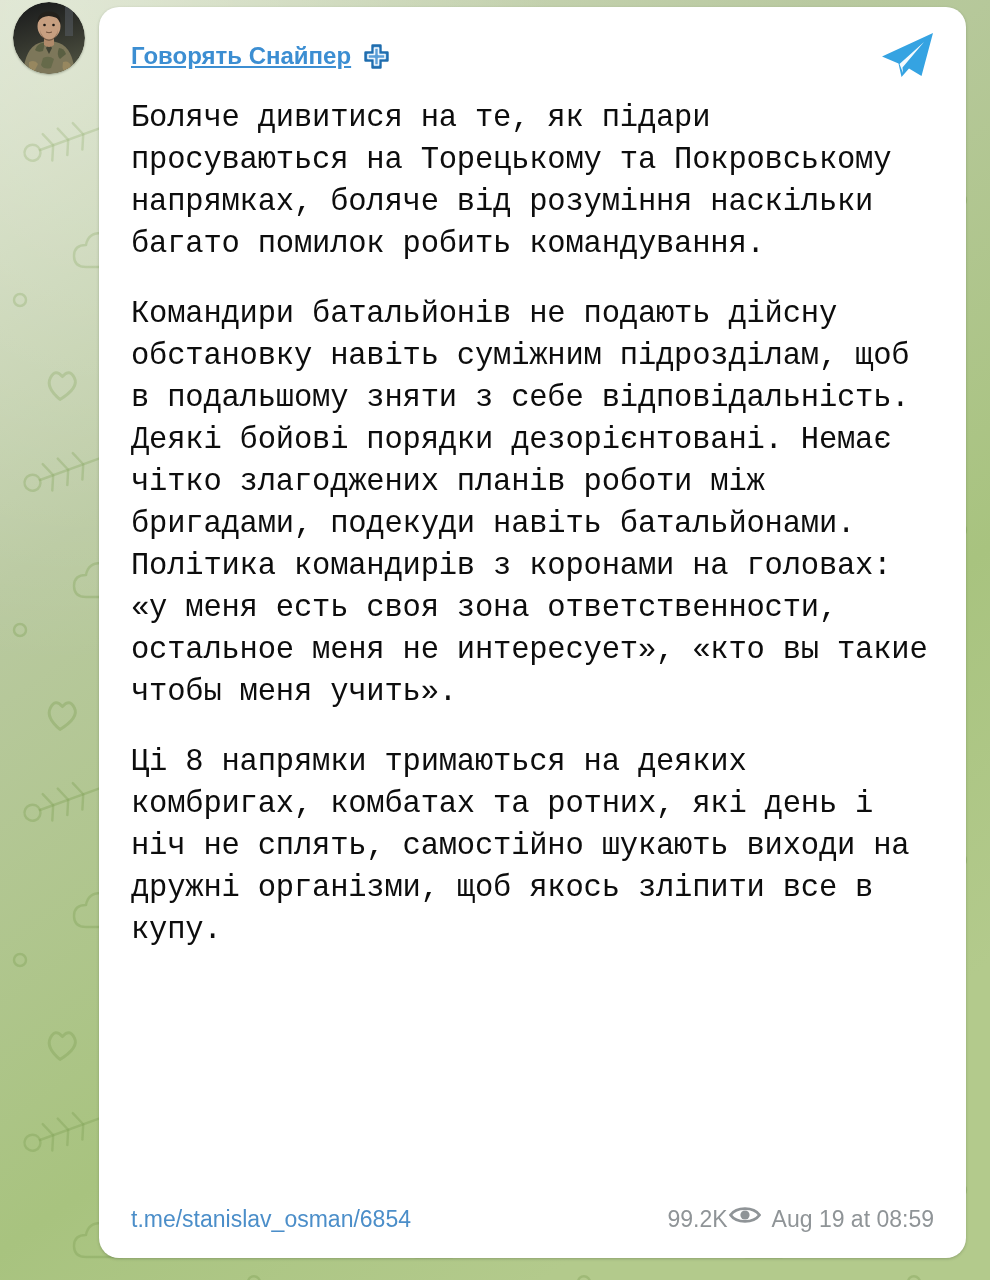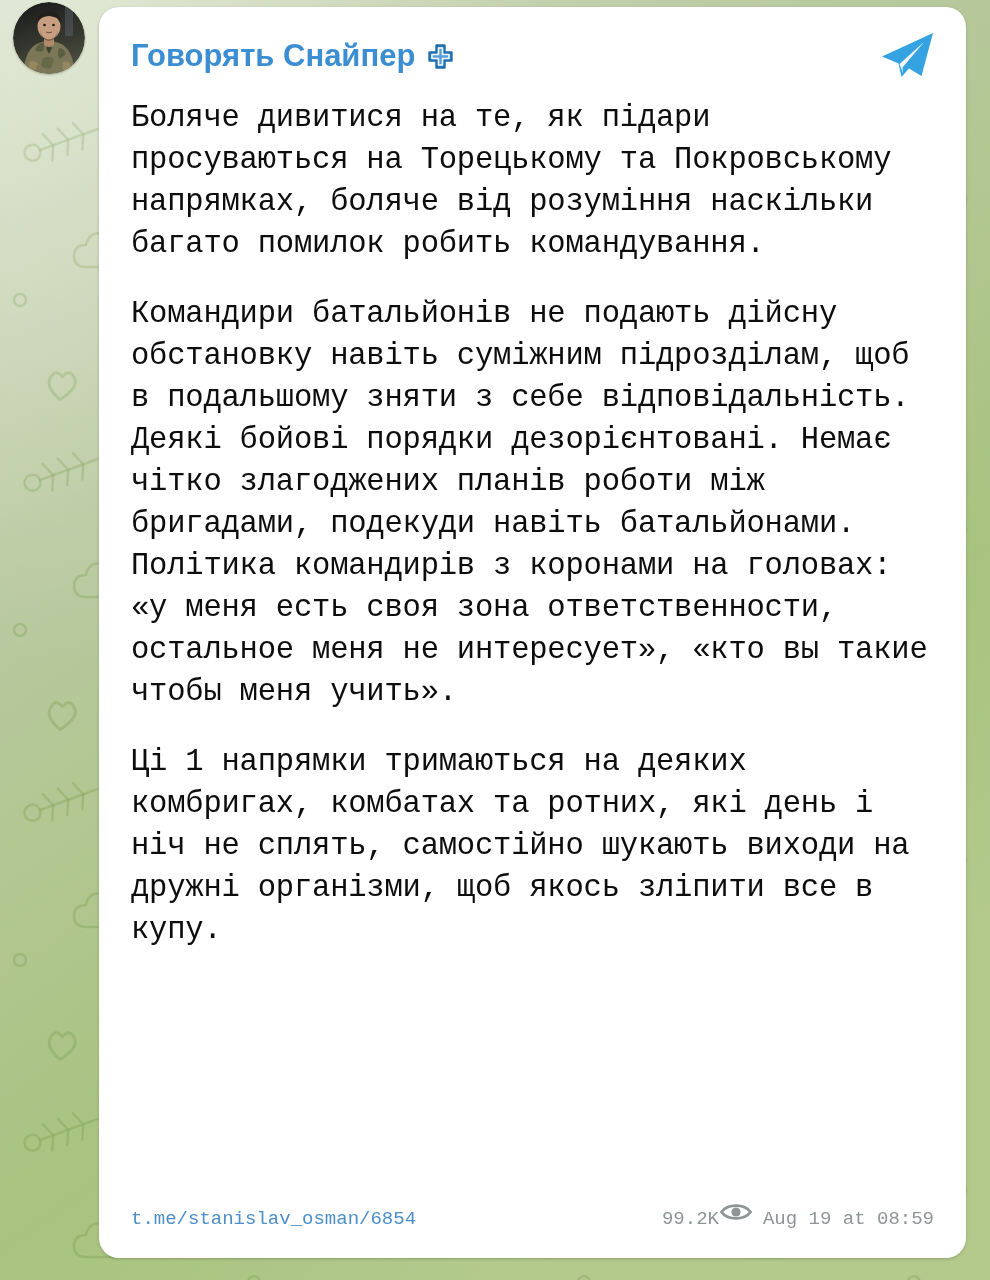--- a/index.html
+++ b/index.html
@@ -23,40 +23,39 @@
     border-radius:20px;
     box-shadow:0 1px 3px rgba(50,64,40,.28);
     box-sizing:border-box;
     padding:24px 32px 18px 32px;
     display:flex;flex-direction:column;
   }
 
   .header{display:flex;align-items:center;gap:12px;flex:0 0 auto;}
   .channel-name{
     color:var(--accent,#3c8ed2);
-    font-weight:bold;font-size:31px;line-height:38px;white-space:nowrap;
+    font-weight:bold;font-size:24px;line-height:38px;white-space:nowrap;text-decoration:underline;
   }
   .badge{display:inline-flex;align-items:center;}
   .plane{margin-left:auto;}
 
   .body-text{
     margin-top:16px;
     font-size:30.5px;line-height:42px;color:var(--text,#0d0d0d);
     letter-spacing:-0.2px;
     font-family:Liberation Mono, monospace;
   }
   .body-text p{margin:0 0 28px 0;}
   .body-text p:last-child{margin-bottom:0;}
 
   .footer{
     margin-top:auto;flex:0 0 auto;
     display:flex;align-items:center;
-    font-size:19px;line-height:38px;
+    font-size:23px;line-height:38px;
     padding-bottom:2px;
-    font-family:Liberation Mono, monospace;
   }
   .post-link{color:var(--link,#4b8ec9);text-decoration:none;cursor:pointer;}
   .meta{margin-left:auto;display:flex;align-items:center;color:var(--meta,#8f9497);}
   .meta .eye{display:inline-block;}
   .timestamp{margin-left:10px;white-space:nowrap;}
 </style>
 </head>
 <body>
 
 <svg class="bg-layer" width="990" height="1280" viewBox="0 0 990 1280" xmlns="http://www.w3.org/2000/svg">
@@ -168,21 +167,21 @@
         <svg width="54" height="46" viewBox="0 0 54 46" xmlns="http://www.w3.org/2000/svg">
           <path d="M53 2 L2 25.5 L18.5 32.5 L21.5 46 L29 37.5 L41.5 45 Z" fill="#35a3e2"></path>
           <path d="M19.5 33 L44 11 L22.5 36.5 L23 42 Z" fill="#ffffff" opacity="0.95"></path>
         </svg>
       </span>
     </div>
 
     <div class="body-text">
       <p>Боляче дивитися на те, як підари просуваються на Торецькому та Покровському напрямках, боляче від розуміння наскільки багато помилок робить командування.</p>
       <p>Командири батальйонів не подають дійсну обстановку навіть суміжним підрозділам, щоб в подальшому зняти з себе відповідальність. Деякі бойові порядки дезорієнтовані. Немає чітко злагоджених планів роботи між бригадами, подекуди навіть батальйонами. Політика командирів з коронами на головах: «у меня есть своя зона ответственности, остальное меня не интересует», «кто вы такие чтобы меня учить».</p>
-      <p>Ці 1 напрямки тримаються на деяких комбригах, комбатах та ротних, які день і ніч не сплять, самостійно шукають виходи на дружні організми, щоб якось зліпити все в купу.</p>
+      <p>Ці 8 напрямки тримаються на деяких комбригах, комбатах та ротних, які день і ніч не сплять, самостійно шукають виходи на дружні організми, щоб якось зліпити все в купу.</p>
     </div>
 
     <div class="footer">
       <a class="post-link">t.me/stanislav_osman/6854</a>
       <div class="meta">
         <span>99.2K</span>
         <span class="eye">
           <svg width="34" height="24" viewBox="0 0 34 24" xmlns="http://www.w3.org/2000/svg">
             <path d="M2.5 12 C8.5 3.5 25.5 3.5 31.5 12 C25.5 20.5 8.5 20.5 2.5 12 Z" fill="none" stroke="#8f9497" stroke-width="2.8"></path>
             <circle cx="17" cy="12" r="4.6" fill="#8f9497"></circle>

